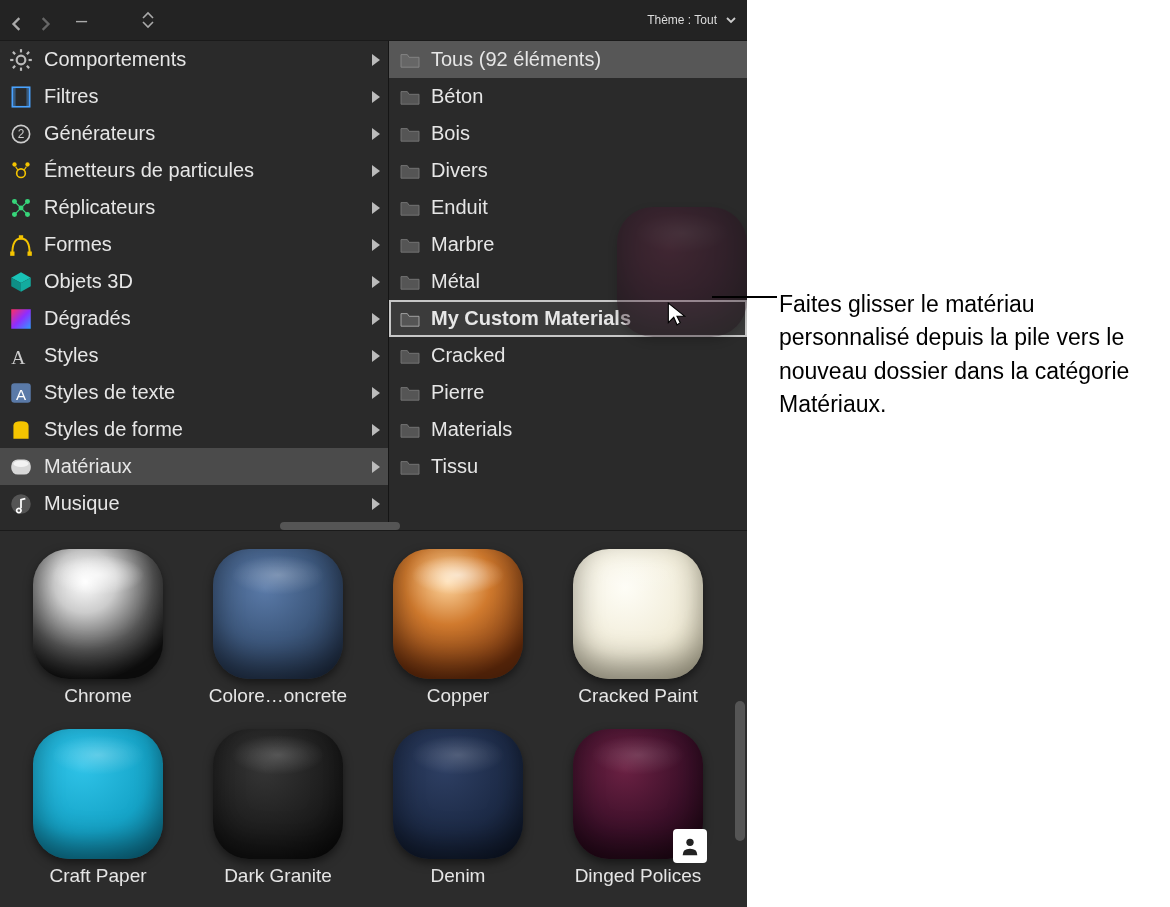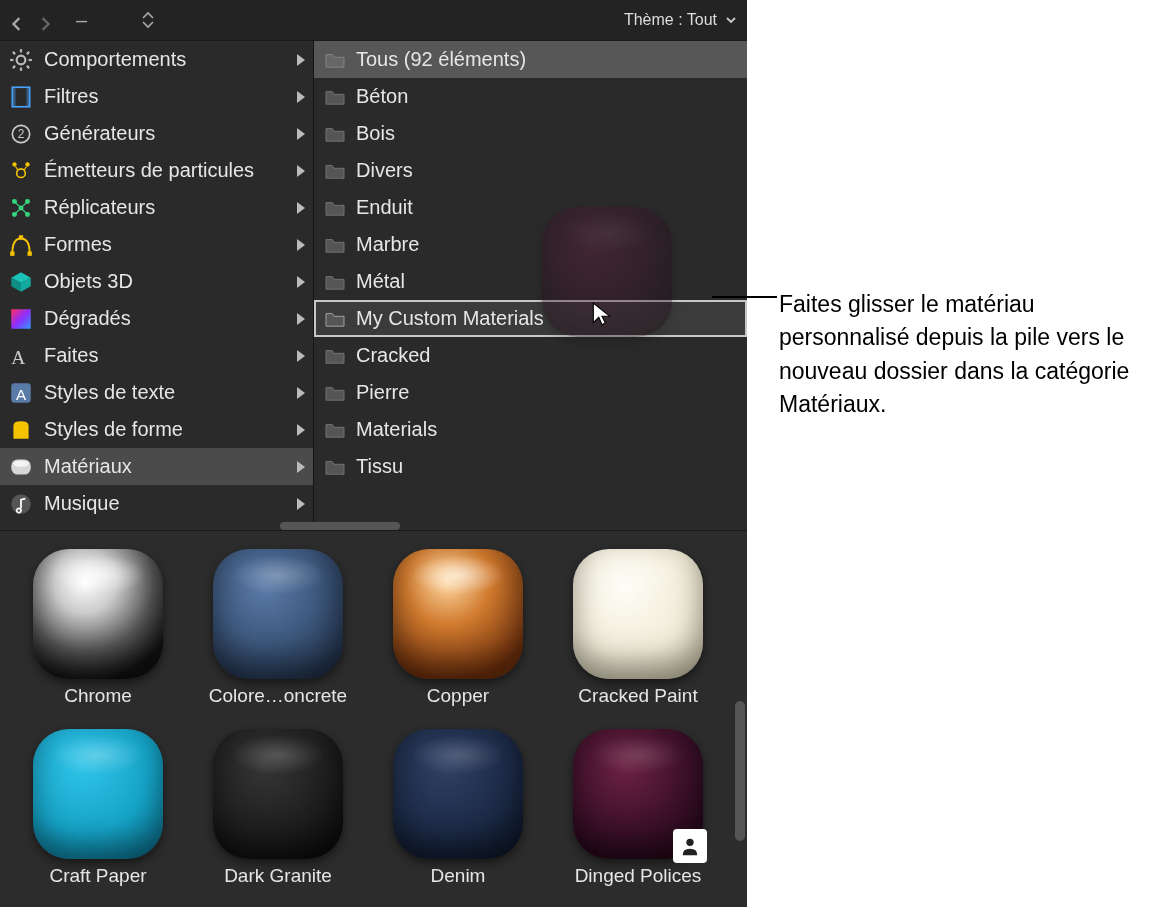--- a/index.html
+++ b/index.html
@@ -37,32 +37,32 @@
   .zoom-dash { color: #aaa; margin: 0 10px; font-weight: 300; }
   .history-toggle { width: 14px; height: 20px; display: flex; flex-direction: column; justify-content: center; gap: 2px; cursor: pointer; margin-left: 30px; }
   .history-toggle svg { width: 14px; height: 8px; display: block; }
   .spacer { flex: 1; }
   .theme-select {
     color: #ddd;
     display: flex;
     align-items: center;
     gap: 8px;
     cursor: pointer;
-    font-size: 16px;
+    font-size: 12px;
   }
   .theme-select .caret { width: 12px; height: 12px; }
   
   .mid {
     display: flex;
     height: 490px;
     border-bottom: 1px solid #1a1a1a;
     position: relative;
   }
   .sidebar {
-    width: 314px;
+    width: 389px;
     background: #2a2a2a;
     overflow: hidden;
     border-right: 1px solid #151515;
   }
   .sidebar-row {
     display: flex;
     align-items: center;
     height: 37px;
     padding: 0 8px;
     gap: 10px;
@@ -89,21 +89,21 @@
     display: flex;
     align-items: center;
     height: 37px;
     padding: 8px 10px;
     gap: 10px;
     cursor: pointer;
     color: #e6e6e6;
     font-size: 20px;
   }
   .subcat-row.selected { background: #575757; }
-  .subcat-row.highlight { border: 2px solid #c7c7c7; height: 37px; padding: 0 8px; background: #3b3b3b; }
+  .subcat-row.highlight { border: 2px solid #c7c7c7; height: 37px; padding: 0 8px; background: #3b3b3b; font-weight: bold; }
   .folder-icon { width: 22px; height: 18px; flex-shrink:0; }
   .folder-icon svg { width: 100%; height: 100%; display:block; }
   
   .scroll-thumb {
     position: absolute;
     bottom: 0;
     left: 280px;
     width: 120px;
     height: 8px;
     background: #555;
@@ -365,21 +365,21 @@
           </span>
         <span class="label">Dégradés</span>
         <span class="tri"></span>
       </div>
       <div class="sidebar-row">
         <span class="icon">
             <svg viewBox="0 0 24 24">
               <text x="3" y="19" font-size="18" fill="#ccc" font-family="serif">A</text>
             </svg>
           </span>
-        <span class="label">Faites</span>
+        <span class="label">Styles</span>
         <span class="tri"></span>
       </div>
       <div class="sidebar-row">
         <span class="icon">
             <svg viewBox="0 0 24 24">
               <rect x="3" y="3" width="18" height="18" rx="3" fill="#5a7aa8"></rect>
               <text x="12" y="18" text-anchor="middle" font-size="14" fill="#fff" font-family="sans-serif">A</text>
             </svg>
           </span>
         <span class="label">Styles de texte</span>

